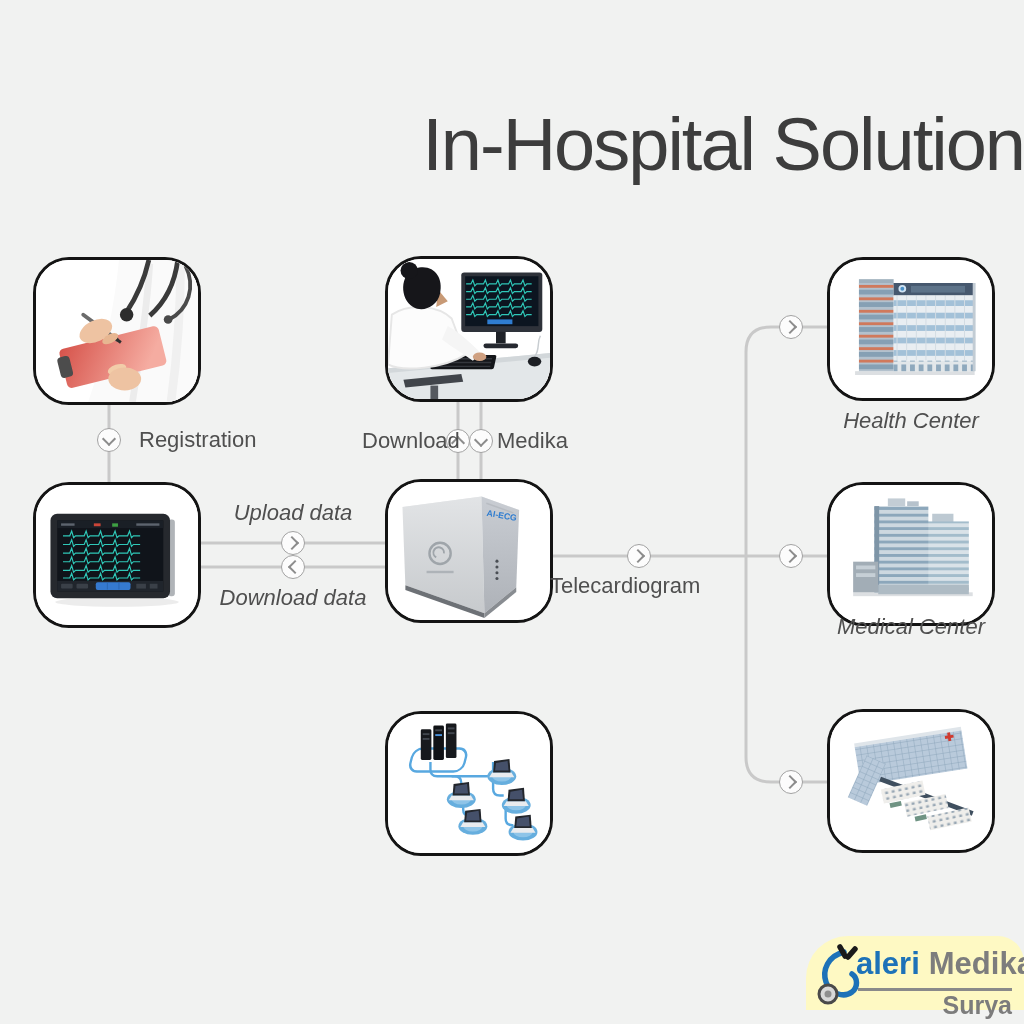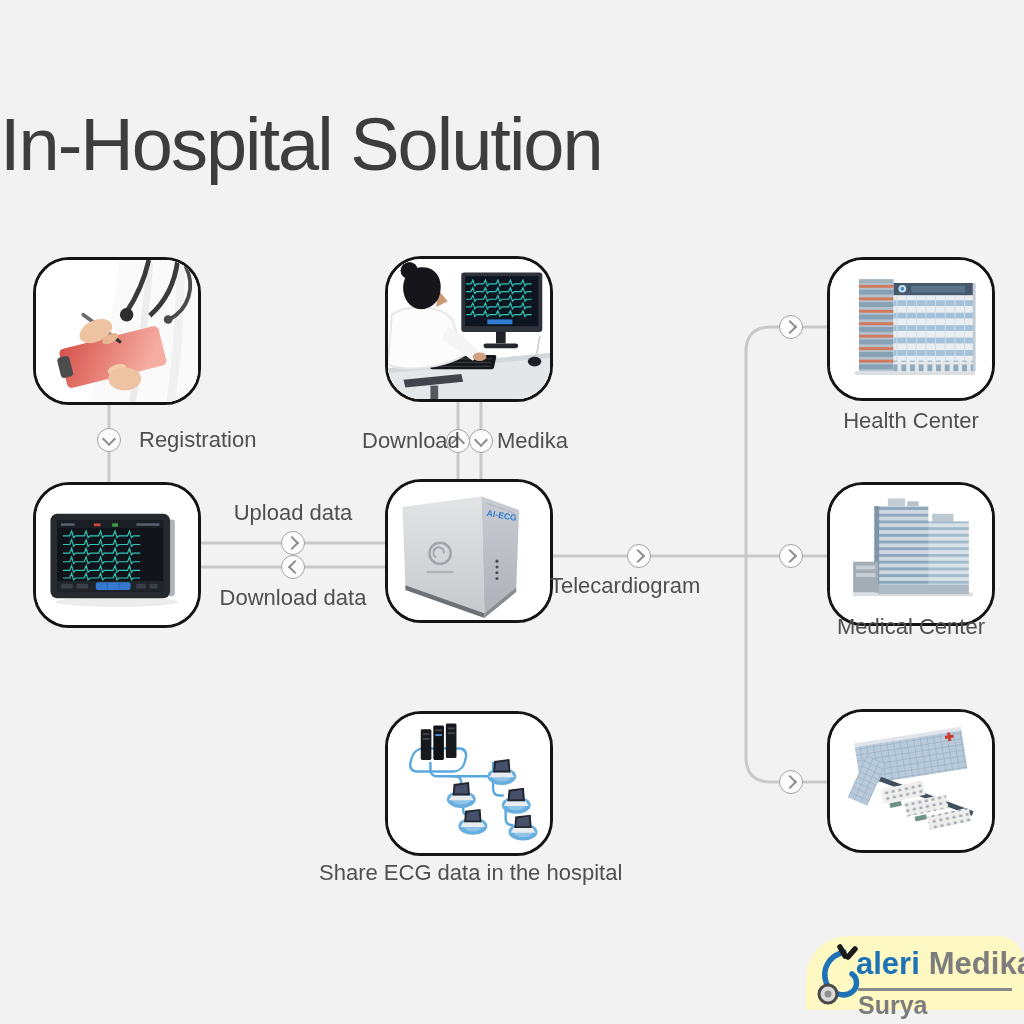--- a/index.html
+++ b/index.html
@@ -1,39 +1,39 @@
 <!DOCTYPE html>
 <html><head>
 <meta charset="utf-8">
 <style>
   html,body{margin:0;padding:0;background:#f1f1f1;}
   .canvas{position:relative;width:1024px;height:1024px;background:#f1f2f1;
           font-family:"Liberation Sans",sans-serif;overflow:hidden;}
-  .title{position:absolute;left:0;right:0;top:102px;margin:0;text-align:left;
+  .title{position:absolute;left:0;right:0;top:102px;margin:0;text-align:right;
          font-size:74px;font-weight:400;color:#3d3d3d;letter-spacing:-2px;}
   .node{position:absolute;background:#fff;border:3px solid #141414;border-radius:36px;
         overflow:hidden;box-sizing:border-box;}
   .node svg{display:block;width:100%;height:100%;}
   .wires{position:absolute;left:0;top:0;width:1024px;height:1024px;pointer-events:none;}
   .cc{position:absolute;width:24px;height:24px;border-radius:50%;background:#fcfcfc;
       border:1.5px solid #a2a2a2;box-sizing:border-box;display:flex;align-items:center;justify-content:center;}
   .chev{display:block;width:8px;height:8px;border-right:2.2px solid #8c8c8c;border-bottom:2.2px solid #8c8c8c;}
   .chev.right{transform:translateX(-1px) rotate(-45deg);}
   .chev.left {transform:translateX(2px)  rotate(135deg);}
   .chev.up   {transform:translateY(2px)  rotate(-135deg);}
   .chev.down {transform:translateY(-1px) rotate(45deg);}
   .lbl{position:absolute;font-size:22px;line-height:26px;color:#4f4f4f;white-space:nowrap;}
-  .center{text-align:center;}
+  .center{text-align:center;font-style:italic;}
   .badge{position:absolute;left:806px;top:936px;width:218px;height:74px;background:#fef9c3;
          border-radius:42px 26px 0 0;}
   .brand-row{position:absolute;left:50px;top:10px;display:flex;align-items:baseline;gap:9px;font-weight:700;}
   .brand-blue{font-size:31px;color:#1d72b8;}
   .brand-gray{font-size:31px;color:#7d7d7d;}
   .brand-line{position:absolute;left:52px;top:52px;width:154px;height:3px;background:#8a8a8a;}
-  .brand-sub{position:absolute;left:52px;top:55px;width:154px;text-align:left;
+  .brand-sub{position:absolute;left:52px;top:55px;width:154px;text-align:right;
              font-size:25px;font-weight:700;color:#7c7c7c;}
   .steth{position:absolute;left:8px;top:8px;}
 </style>
 </head>
 <body>
 
 <div class="canvas">
 
   <h1 class="title">In-Hospital Solution</h1>
 
@@ -340,21 +340,20 @@
 
   <div class="lbl" style="left:139px;top:427px">Registration</div>
   <div class="lbl" style="left:362px;top:428px">Download</div>
   <div class="lbl" style="left:497px;top:428px">Medika</div>
   <div class="lbl center" style="left:203px;top:585px;width:180px">Download data</div>
   <div class="lbl center" style="left:203px;top:500px;width:180px">Upload data</div>
   <div class="lbl" style="left:550px;top:573px">Telecardiogram</div>
 
   <div class="lbl center" style="left:827px;top:408px;width:168px">Health Center</div>
   <div class="lbl center" style="left:827px;top:614px;width:168px">Medical Center</div>
-  <div class="lbl center" style="left:319px;top:860px;width:300px">Share ECG data in the hospital</div>
 
   <div class="badge">
     <svg class="steth" width="52" height="66" viewBox="0 0 52 66">
       <path d="M30 8 C14 12 8 26 12 38 C16 50 30 54 38 48 C44 43 44 34 38 30" stroke="#1d72b8" stroke-width="5.5" fill="none" stroke-linecap="round"></path>
       <line x1="26" y1="3" x2="31" y2="12" stroke="#1a1a1a" stroke-width="5.5" stroke-linecap="round"></line>
       <line x1="41" y1="5" x2="34" y2="13" stroke="#1a1a1a" stroke-width="5.5" stroke-linecap="round"></line>
       <circle cx="14" cy="50" r="9" fill="#d9d9d9" stroke="#4a4a4a" stroke-width="3"></circle>
       <circle cx="14" cy="50" r="3.5" fill="#8f8f8f"></circle>
     </svg>
     <div class="brand-row">

